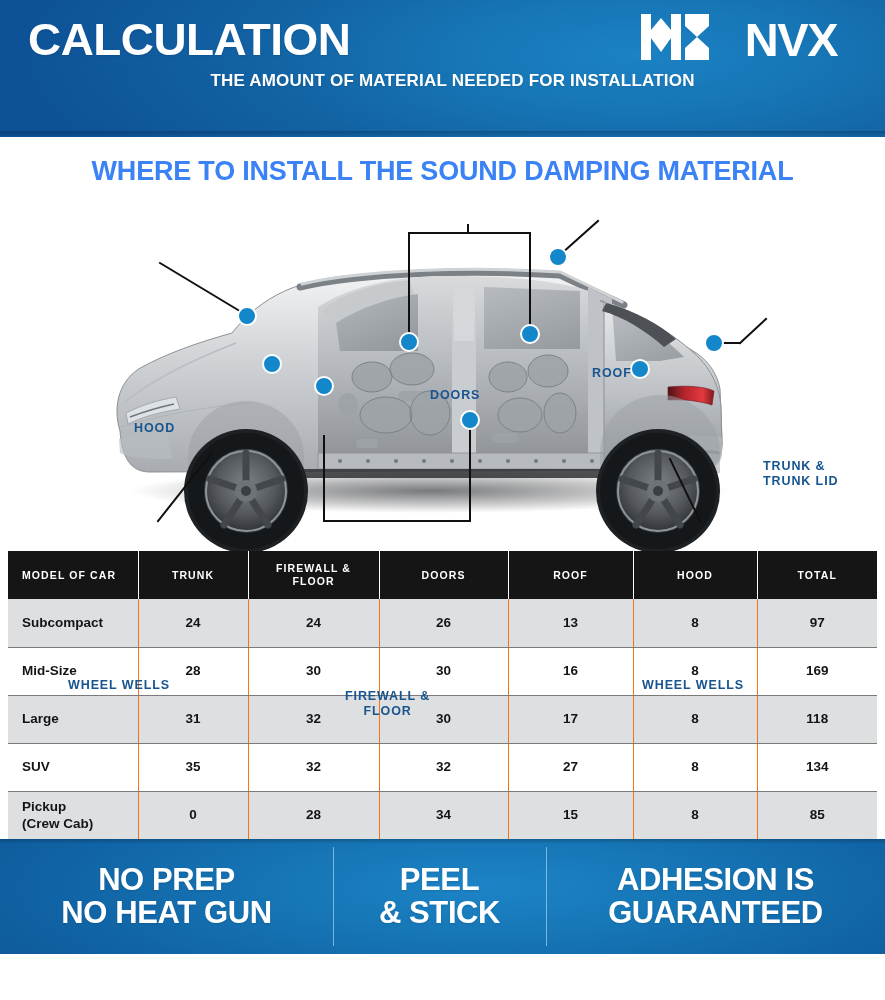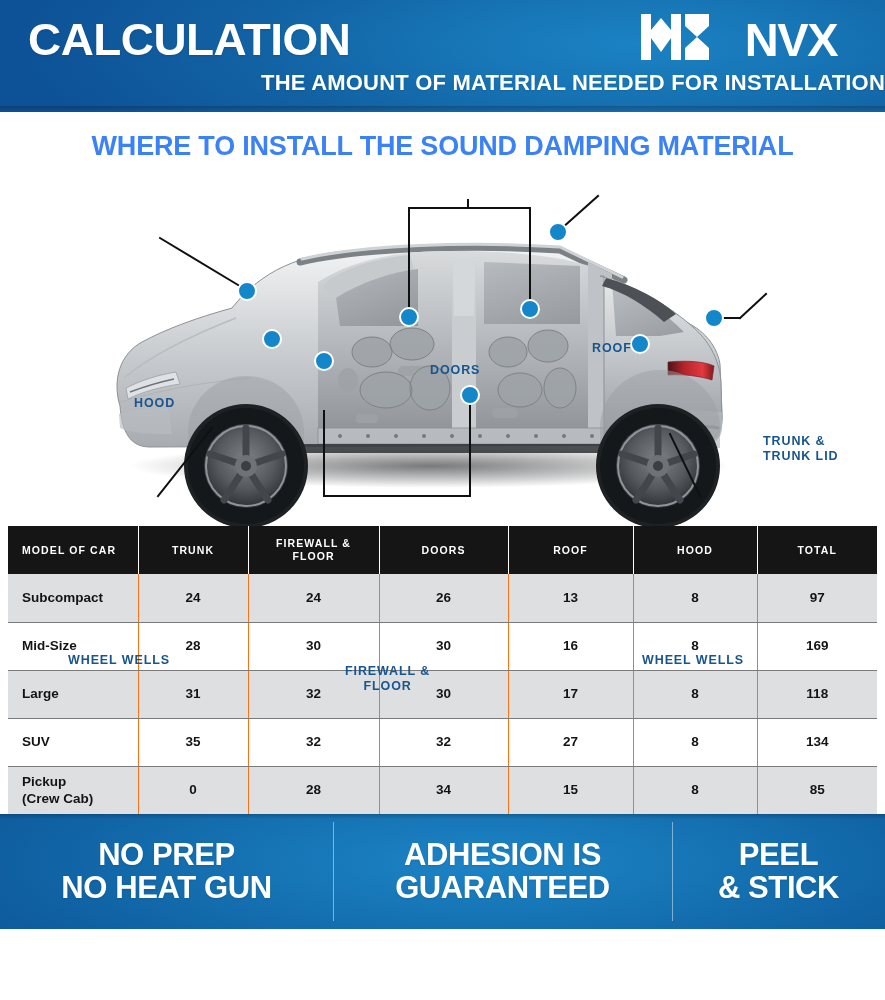--- a/index.html
+++ b/index.html
@@ -7,21 +7,21 @@
   body {
     width:885px; height:1000px;
     font-family:"Liberation Sans", sans-serif;
     overflow:hidden;
     position:relative;
   }
 
   
   .header {
     position:relative;
-    width:885px; height:112px;
+    width:885px; height:137px;
     background:
       radial-gradient(ellipse 70% 140% at 72% 40%, #1b82c4 0%, #1775b5 30%, #1263a4 60%, #0d5296 100%);
     overflow:hidden;
   }
   .header::after {
     content:"";
     position:absolute; left:0; right:0; bottom:0; height:6px;
     background:linear-gradient(to bottom, rgba(0,0,0,0.22), rgba(0,0,0,0));
   }
   .hdr-top {
@@ -48,23 +48,23 @@
   .logo-word {
     color:#fff;
     font-size:47px;
     font-weight:bold;
     letter-spacing:-1.5px;
     line-height:1;
     margin-left:-2px;
     font-family:"Liberation Sans", sans-serif;
   }
   .hdr-sub {
-    text-align:right;
+    text-align:center;
     color:#fff;
-    font-size:22px;
+    font-size:17px;
     font-weight:bold;
     letter-spacing:0.2px;
     line-height:1;
     padding-top:2px;
     transform:scaleX(1.0);
     text-shadow:0 1px 2px rgba(0,0,0,0.12);
     margin-left:20px;
   }
 
   
@@ -495,17 +495,17 @@
         <td>8</td>
         <td>85</td>
       </tr>
     </tbody>
   </table>
 </div>
 
 <div class="footer">
   <div class="fcell a">NO PREP
 NO HEAT GUN</div>
+  <div class="fcell b">PEEL
+&amp; STICK</div>
   <div class="fcell c">ADHESION IS
 GUARANTEED</div>
-  <div class="fcell b">PEEL
-&amp; STICK</div>
 </div>
 
 </body></html>

